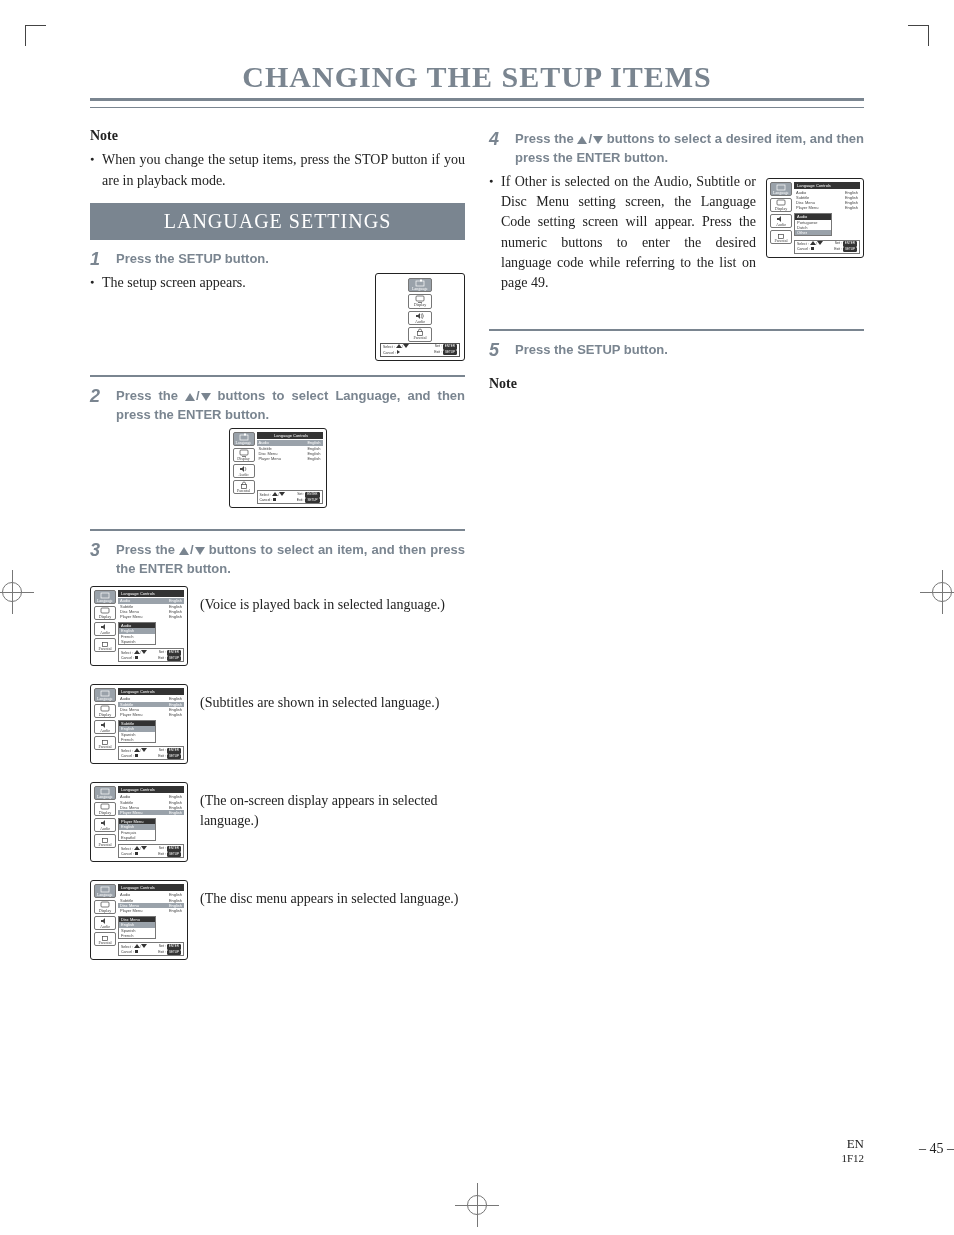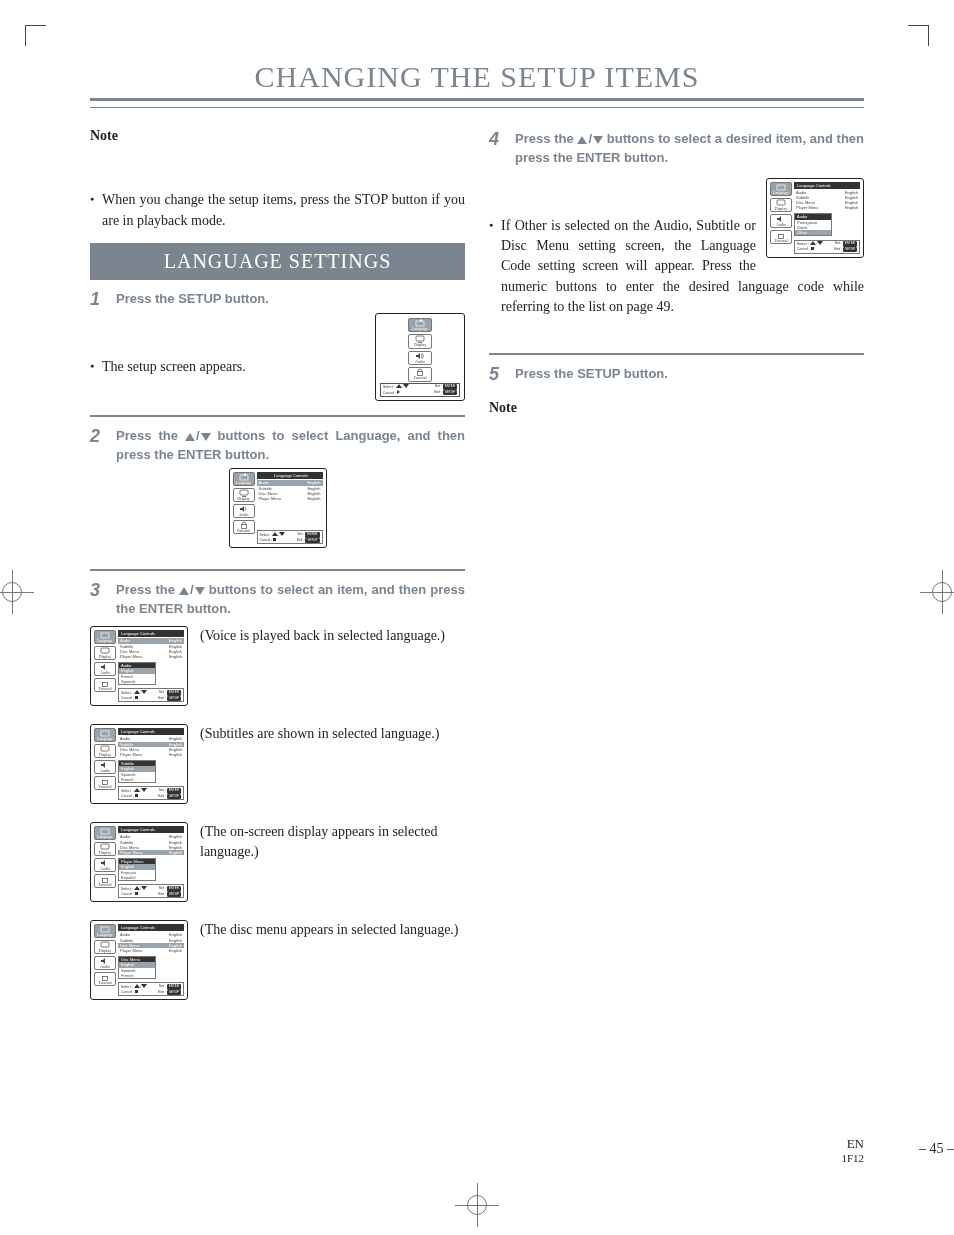--- a/index.html
+++ b/index.html
@@ -25,21 +25,21 @@
     border-top: 1px solid #444;
   }
   .corner-tl { left: 25px; border-left: 1px solid #444; }
   .corner-tr { right: 25px; border-right: 1px solid #444; }
   .title {
     text-align: center;
     font-size: 30px;
     letter-spacing: 1px;
     color: #7a8590;
     margin: 0 0 6px 0;
-    font-weight: normal;
+    font-weight: bold;
     border-bottom: 3px solid #7a8590;
     padding: 0 0 4px 0;
   }
   .title-underline2 {
     height: 1px;
     background: #7a8590;
     margin-top: 1px;
     margin-bottom: 14px;
   }
   .columns {
@@ -59,21 +59,20 @@
   ul.bullets {
     list-style: none;
     margin: 0 0 12px 0;
     padding: 0;
   }
   ul.bullets > li {
     position: relative;
     padding-left: 12px;
     text-align: justify;
     margin-bottom: 6px;
-    margin-top: 44px;
   }
   ul.bullets > li::before {
     content: "●";
     position: absolute;
     left: 0;
     top: 0;
     font-size: 7px;
     line-height: 18px;
   }
   .section-band {
@@ -207,20 +206,21 @@
   .kbd { display:inline-block; border:0.5px solid #333; background:#333; color:#fff; font-size:3px; padding:0 1px; line-height:1.2; border-radius:1px; }
   .filled-sq { display:inline-block; width:3px; height:3px; background:#333; vertical-align: 0; }
   .tri-r { display:inline-block; width:0; height:0; border-top:2px solid transparent; border-bottom:2px solid transparent; border-left:3px solid #333; }
   .tri-up-b { display:inline-block; width:0; height:0; border-left:3px solid transparent; border-right:3px solid transparent; border-bottom:4px solid #333; }
   .tri-dn-b { display:inline-block; width:0; height:0; border-left:3px solid transparent; border-right:3px solid transparent; border-top:4px solid #333; }
   .desc {
     flex: 1;
     font-size: 14px;
     line-height: 1.4;
     text-align: left;
+    margin-top: 9px;
   }
   .center-block { text-align: center; }
   .osd-float-right { float: right; margin-left: 10px; margin-bottom: 6px; }
   .page-num {
     position: absolute;
     bottom: 78px;
     left: 0; right: 0;
     text-align: right;
     font-size: 14px;
   }

